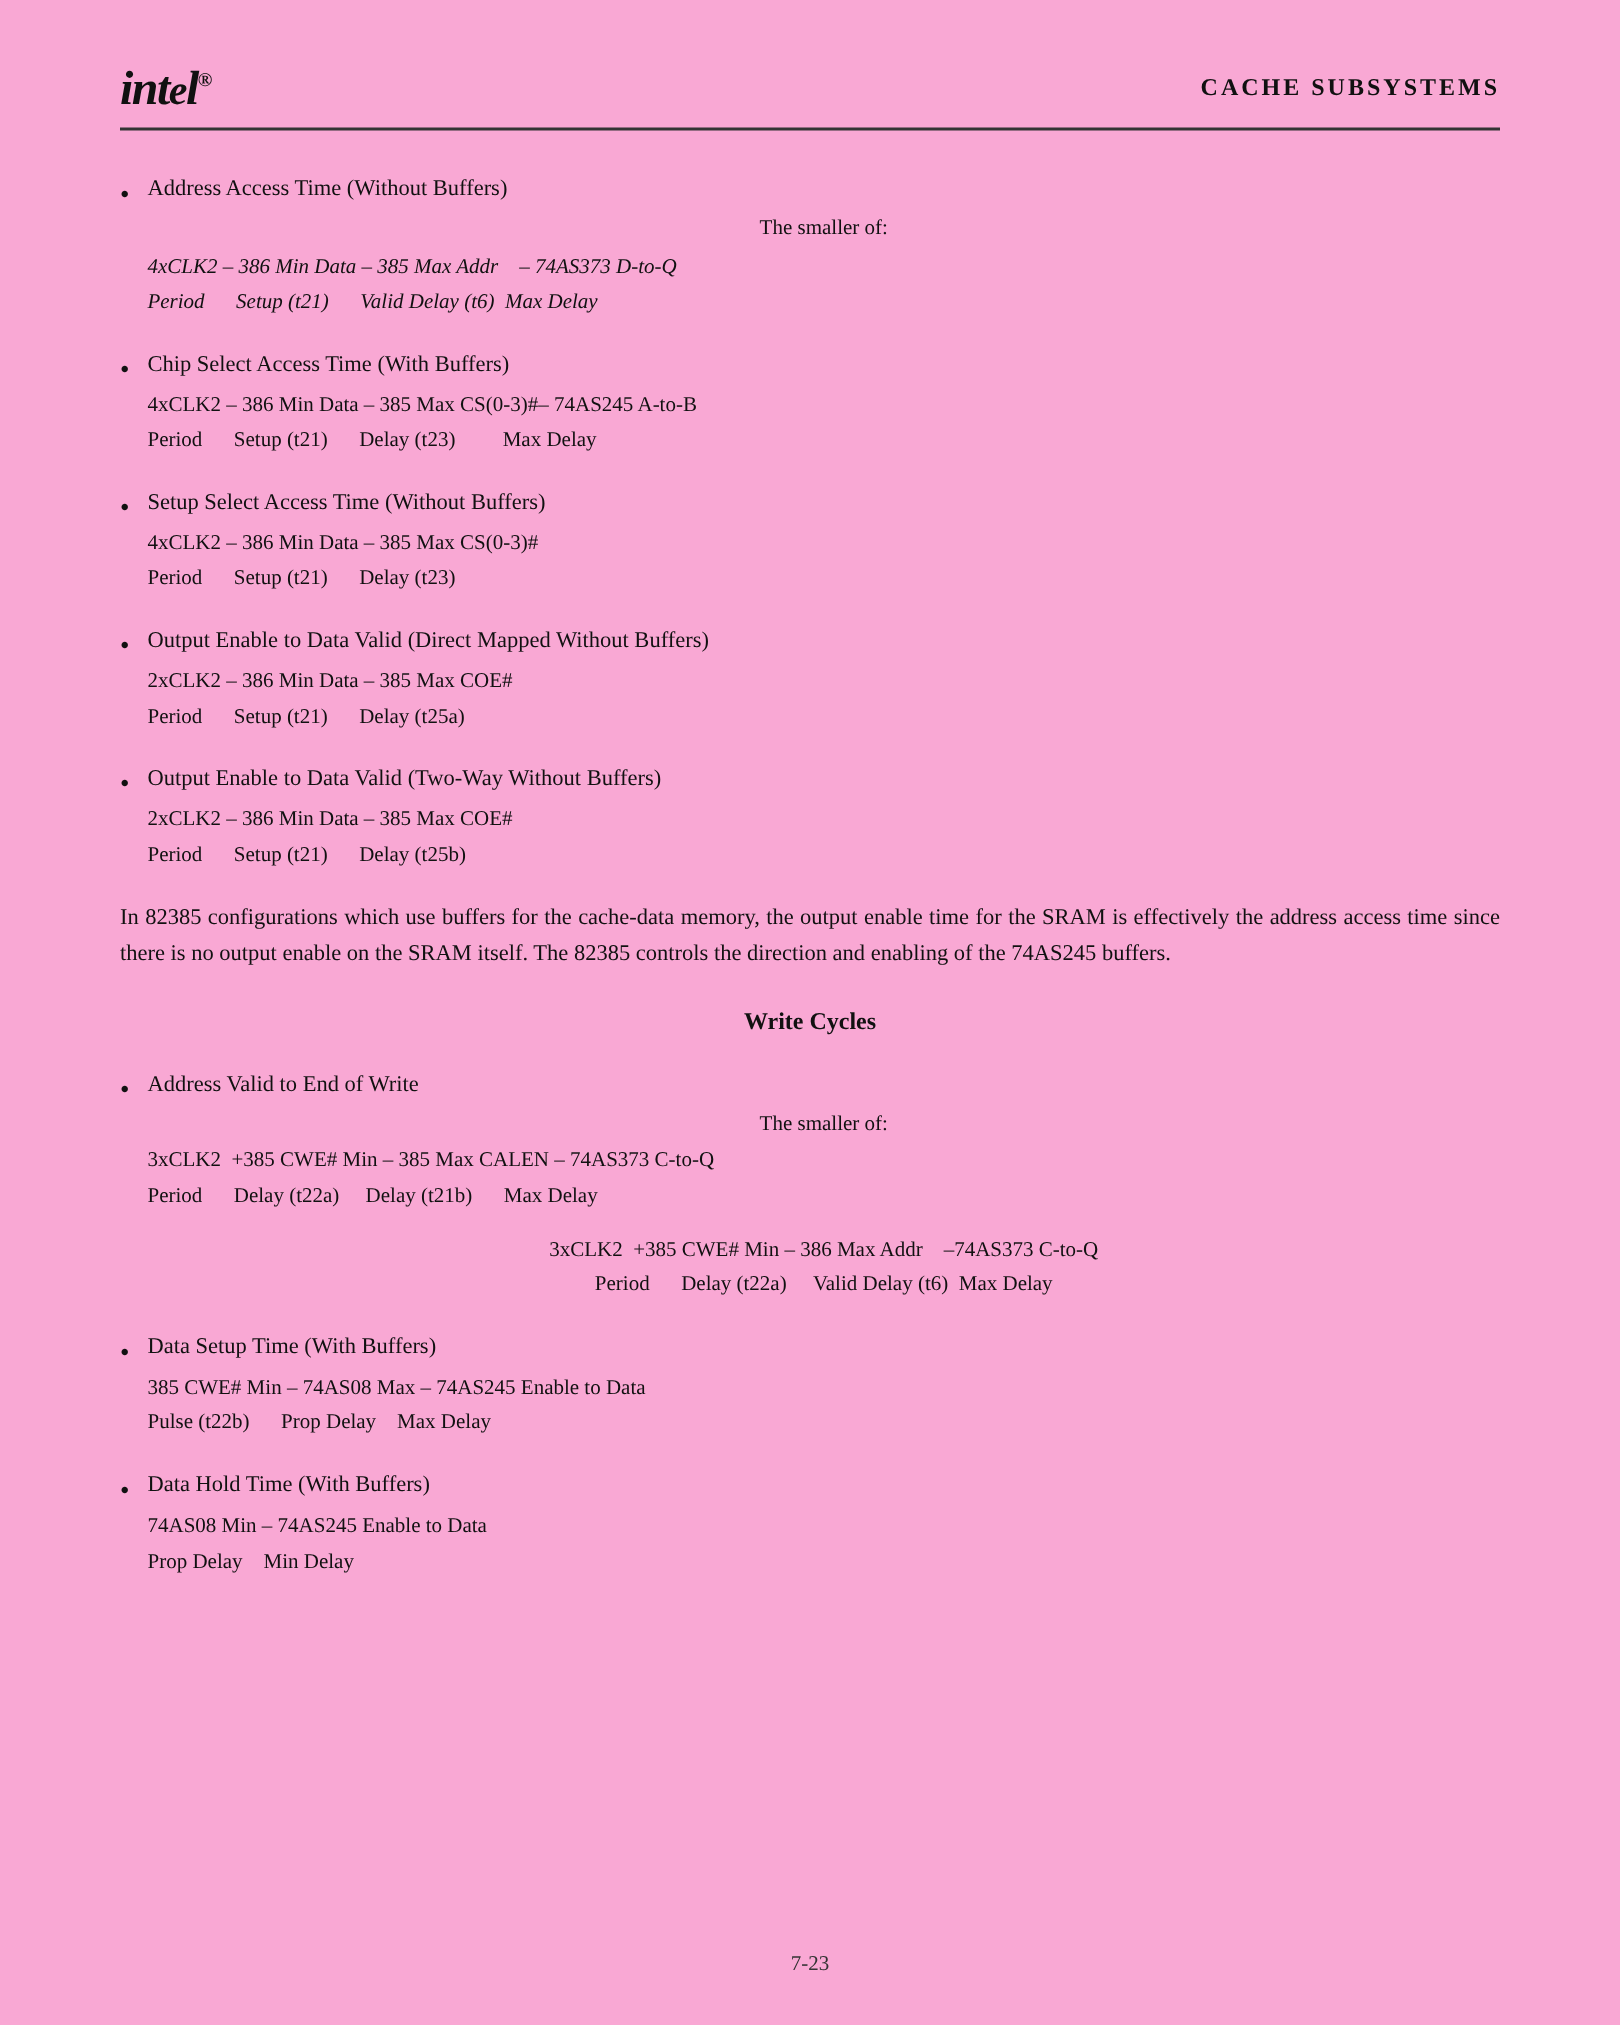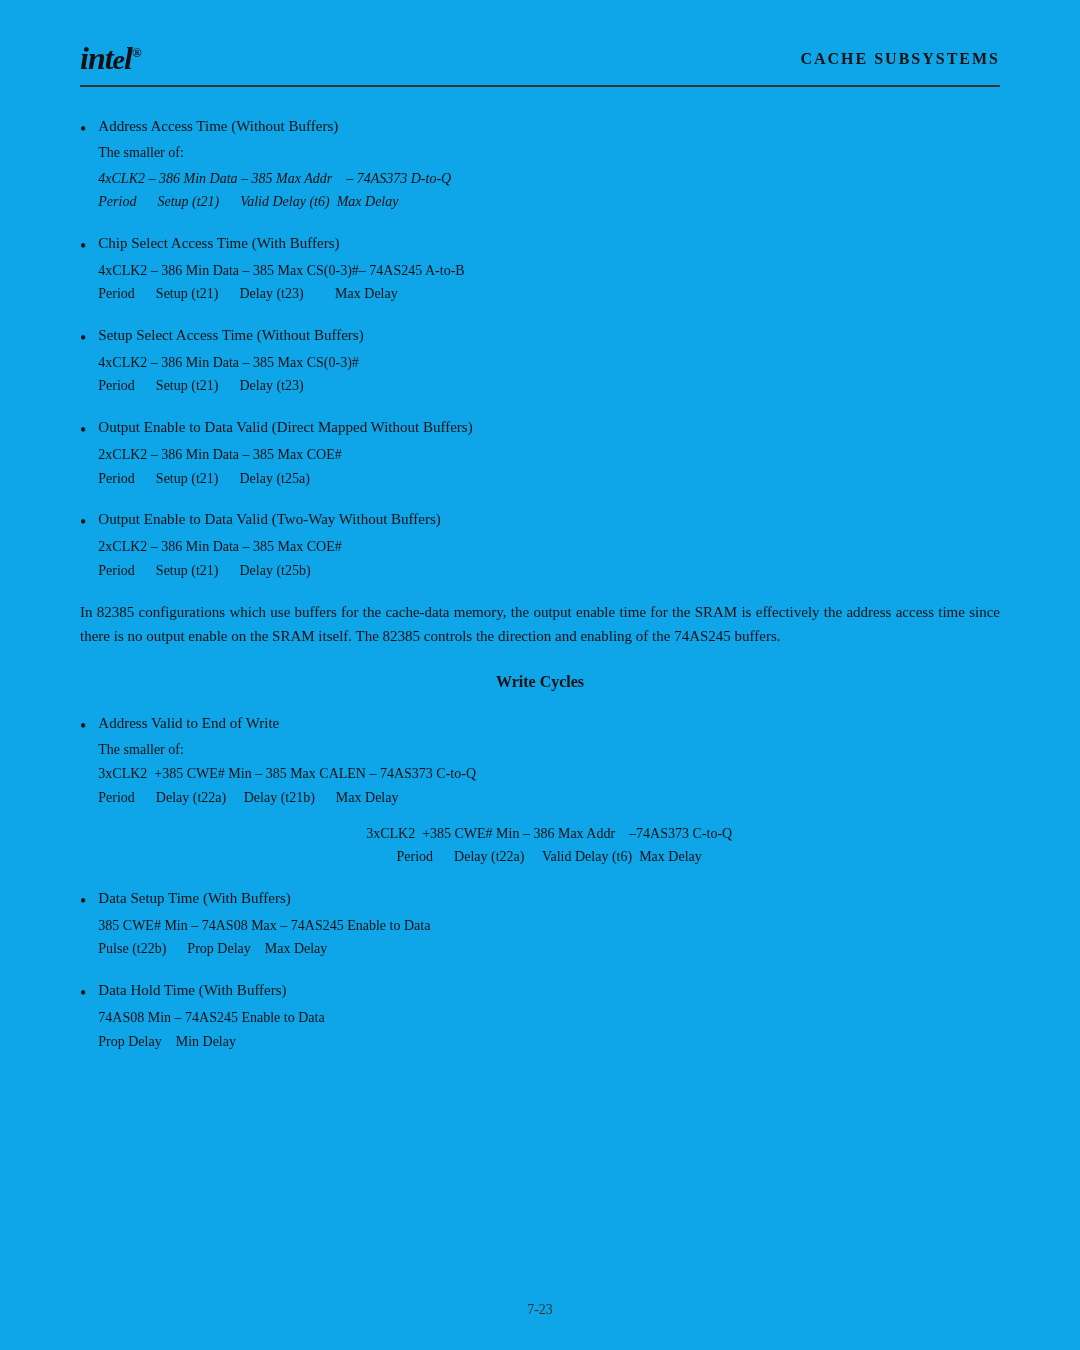--- a/index.html
+++ b/index.html
@@ -11,21 +11,21 @@
       background: #f5f5f0;
       display: flex;
       justify-content: center;
       align-items: center;
       min-height: 100vh;
       font-family: 'Times New Roman', Times, serif;
     }
     .page {
       width: 1080px;
       height: 1350px;
-      background: #0ea5e9;
+      background: #f9a8d4;
       position: relative;
       padding: 40px 80px 40px 80px;
       overflow: hidden;
     }
     .header {
       display: flex;
       justify-content: space-between;
       align-items: center;
       border-bottom: 2px solid #333;
       padding-bottom: 8px;
@@ -88,20 +88,21 @@
       bottom: 32px;
       left: 50%;
       transform: translateX(-50%);
       font-size: 14px;
       color: #333;
     }
     .smaller-of {
       font-size: 14px;
       margin-left: 0;
       margin-bottom: 2px;
+      text-align: center;
     }
     .inline-formula {
       font-size: 14px;
       line-height: 1.7;
     }
   </style>
 </head>
 <body>
 
 <div class="page">

